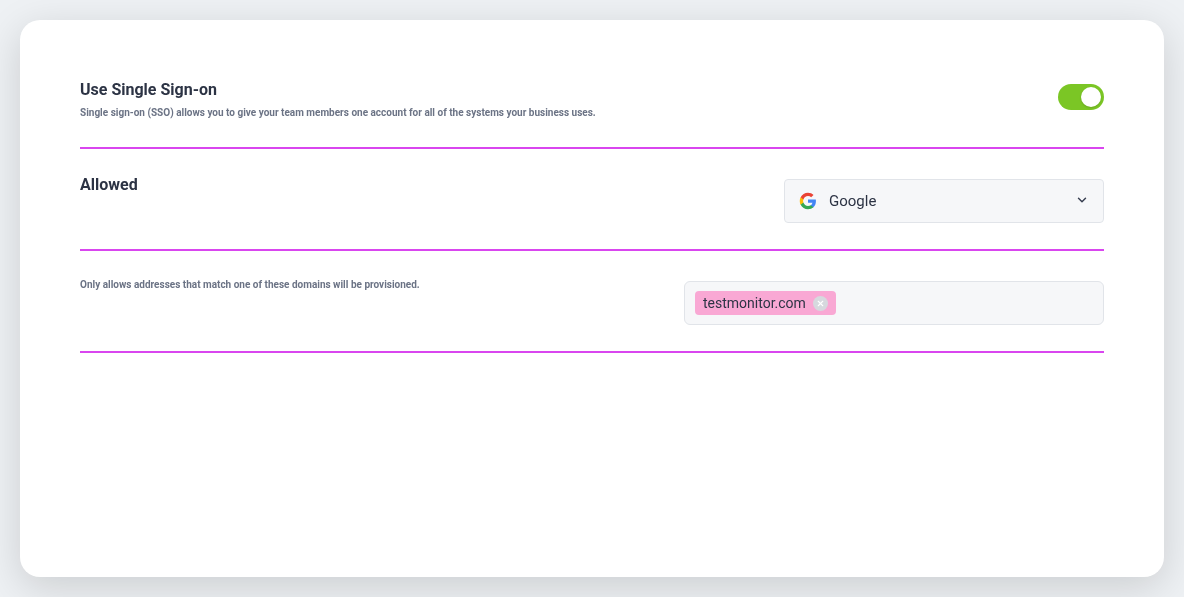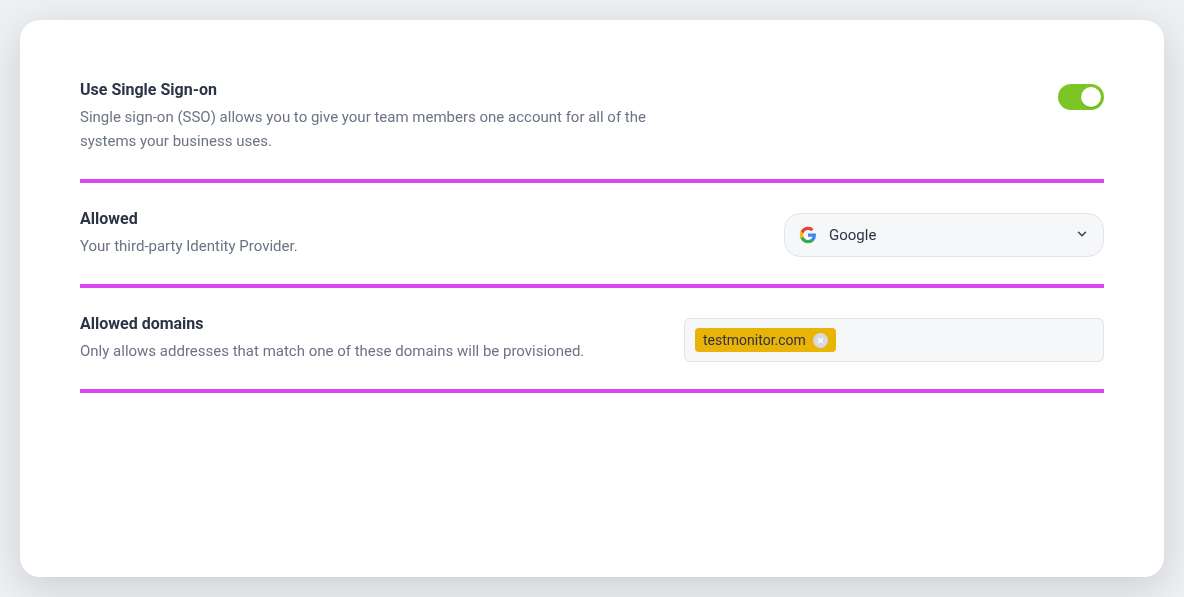--- a/index.html
+++ b/index.html
@@ -21,21 +21,21 @@
       padding: 60px 60px 40px 60px;
       width: 100%;
       height: 100%;
       overflow: hidden;
     }
     .row {
       display: flex;
       justify-content: space-between;
       align-items: flex-start;
       padding: 26px 0;
-      border-bottom: 4px solid #d946ef;
+      border-bottom: 2px solid #d946ef;
     }
     .row:first-child {
       padding-top: 0;
     }
     .row-left {
       flex: 1;
       max-width: 600px;
     }
     .row-right {
       display: flex;
@@ -47,22 +47,22 @@
     .row-right.wide {
       min-width: 420px;
     }
     .title {
       font-size: 16px;
       font-weight: 700;
       color: #2c3344;
       margin-bottom: 6px;
     }
     .desc {
-      font-size: 15px;
-      font-weight: 400;
+      font-size: 10px;
+      font-weight: 700;
       color: #6b7385;
       line-height: 1.6;
     }
 
     
     .toggle {
       position: relative;
       width: 46px;
       height: 26px;
       background: #7bc625;
@@ -78,21 +78,21 @@
       top: 3px;
       right: 3px;
       box-shadow: 0 1px 2px rgba(0,0,0,0.15);
     }
 
     
     .select {
       width: 320px;
       height: 44px;
       border: 1px solid #e1e4e9;
-      border-radius: 16px;
+      border-radius: 4px;
       background: #f6f7f9;
       display: flex;
       align-items: center;
       padding: 0 14px;
       cursor: pointer;
       position: relative;
     }
     .select-icon {
       width: 18px;
       height: 18px;
@@ -119,21 +119,21 @@
       background: #f6f7f9;
       display: flex;
       align-items: center;
       padding: 6px 10px;
       gap: 6px;
       cursor: text;
     }
     .tag {
       display: inline-flex;
       align-items: center;
-      background: #eab308;
+      background: #f9a8d4;
       border-radius: 4px;
       padding: 4px 8px;
       font-size: 14px;
       color: #2c3344;
       gap: 7px;
     }
     .tag-close {
       width: 15px;
       height: 15px;
       border-radius: 50%;
@@ -161,21 +161,20 @@
     <div class="row-right">
       <div class="toggle">
         <div class="toggle-knob"></div>
       </div>
     </div>
   </div>
 
   <div class="row">
     <div class="row-left">
       <div class="title">Allowed</div>
-      <div class="desc">Your third-party Identity Provider.</div>
     </div>
     <div class="row-right">
       <div class="select">
         <span class="select-icon">
           <svg viewBox="0 0 48 48" width="18" height="18">
             <path fill="#4285F4" d="M45.12 24.5c0-1.56-.14-3.06-.4-4.5H24v8.51h11.84c-.51 2.75-2.06 5.08-4.39 6.64v5.52h7.11c4.16-3.83 6.56-9.47 6.56-16.17z"></path>
             <path fill="#34A853" d="M24 46c5.94 0 10.92-1.97 14.56-5.33l-7.11-5.52c-1.97 1.32-4.49 2.1-7.45 2.1-5.73 0-10.58-3.87-12.31-9.07H4.34v5.7C7.96 41.07 15.4 46 24 46z"></path>
             <path fill="#FBBC05" d="M11.69 28.18C11.25 26.86 11 25.45 11 24s.25-2.86.69-4.18v-5.7H4.34C2.85 17.09 2 20.45 2 24c0 3.55.85 6.91 2.34 9.88l7.35-5.7z"></path>
             <path fill="#EA4335" d="M24 10.75c3.23 0 6.13 1.11 8.41 3.29l6.31-6.31C34.91 4.18 29.93 2 24 2 15.4 2 7.96 6.93 4.34 14.12l7.35 5.7c1.73-5.2 6.58-9.07 12.31-9.07z"></path>
           </svg>
@@ -186,21 +185,20 @@
             <polyline points="6 9 12 15 18 9"></polyline>
           </svg>
         </span>
       </div>
     </div>
   </div>
 
 
   <div class="row">
     <div class="row-left">
-      <div class="title">Allowed domains</div>
       <div class="desc">Only allows addresses that match one of these domains will be provisioned.</div>
     </div>
     <div class="row-right wide">
       <div class="tag-input">
         <span class="tag">
           <span>testmonitor.com</span>
           <span class="tag-close">
             <svg viewBox="0 0 24 24" fill="none" stroke="#ffffff" stroke-width="3" stroke-linecap="round">
               <line x1="6" y1="6" x2="18" y2="18"></line>
               <line x1="6" y1="18" x2="18" y2="6"></line>

